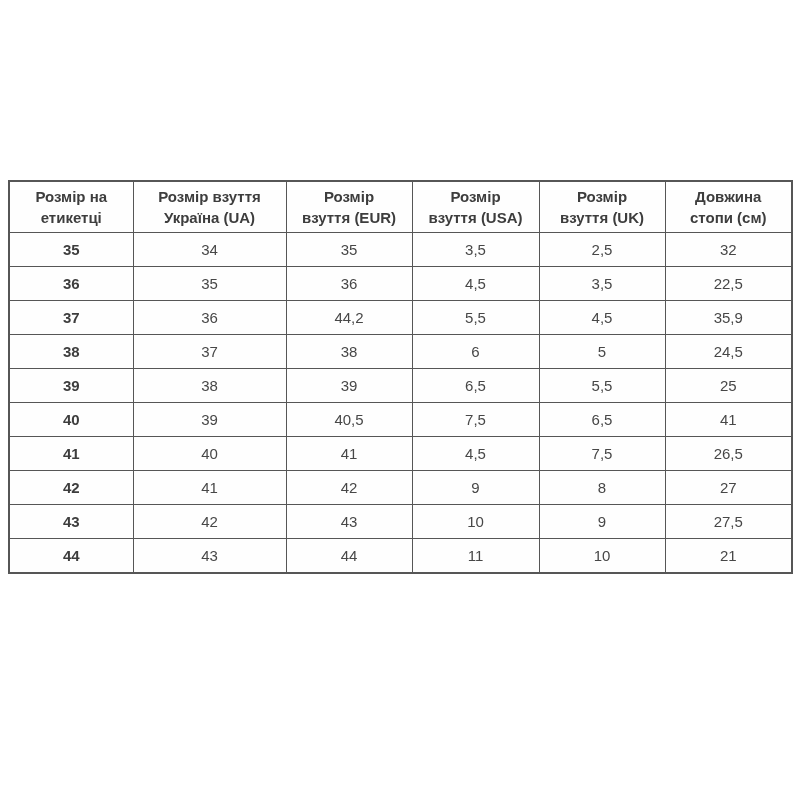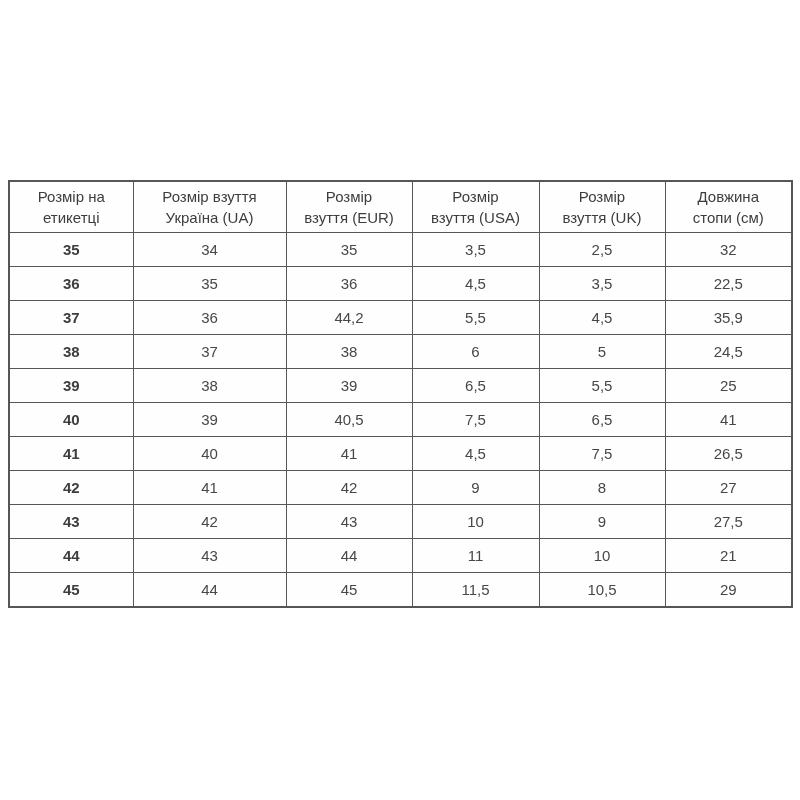--- a/index.html
+++ b/index.html
@@ -30,21 +30,21 @@
   table.size-table td {
     border: 1px solid #565656;
     text-align: center;
     vertical-align: middle;
     color: #474747;
     font-size: 15px;
     padding: 0 4px;
   }
   table.size-table th {
     height: 50px;
-    font-weight: normal;
+    font-weight: bold;
     color: #3d3d3d;
     white-space: pre-line;
     line-height: 1.4;
     margin-left: 30px;
   }
   table.size-table td {
     height: 33px;
     font-weight: normal;
   }
   table.size-table td.first-col {
@@ -155,23 +155,15 @@
           <td>27,5</td>
         </tr>
         <tr>
           <td class="first-col">44</td>
           <td>43</td>
           <td>44</td>
           <td>11</td>
           <td>10</td>
           <td>21</td>
         </tr>
-        <tr>
-          <td class="first-col">45</td>
-          <td>44</td>
-          <td>45</td>
-          <td>11,5</td>
-          <td>10,5</td>
-          <td>29</td>
-        </tr>
       </tbody>
   </table>
 </div>
 
 </body></html>

